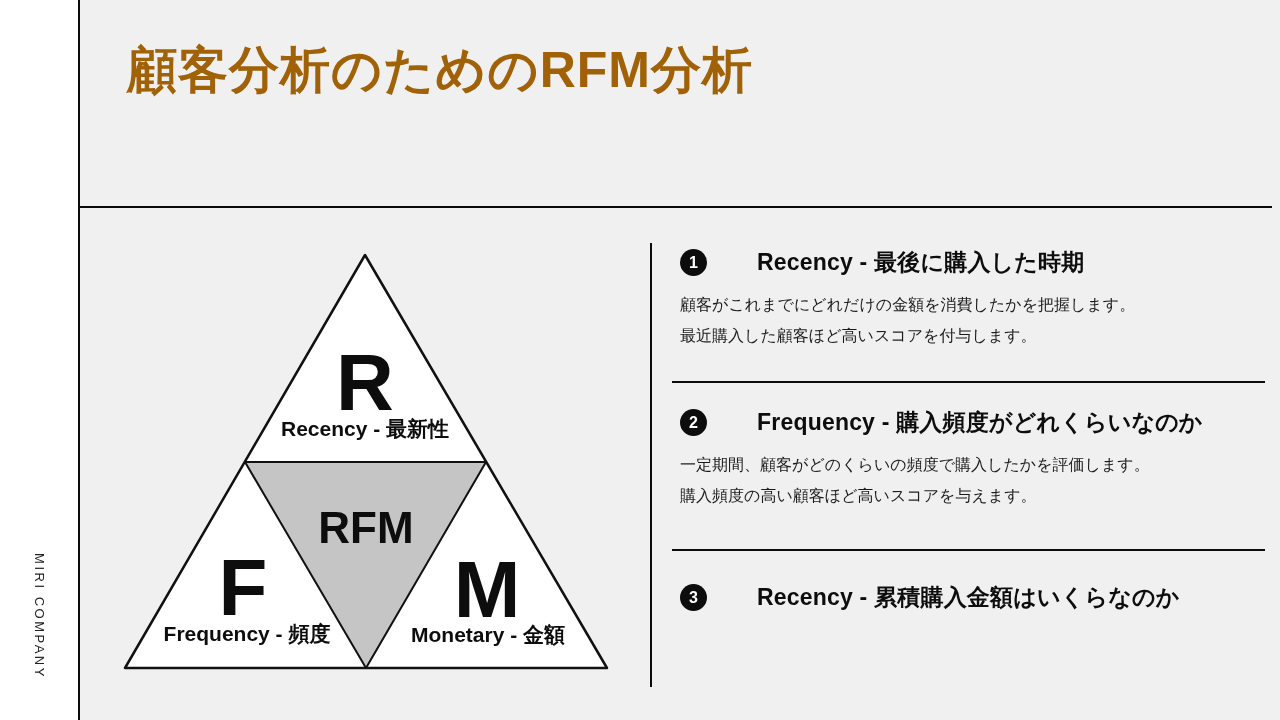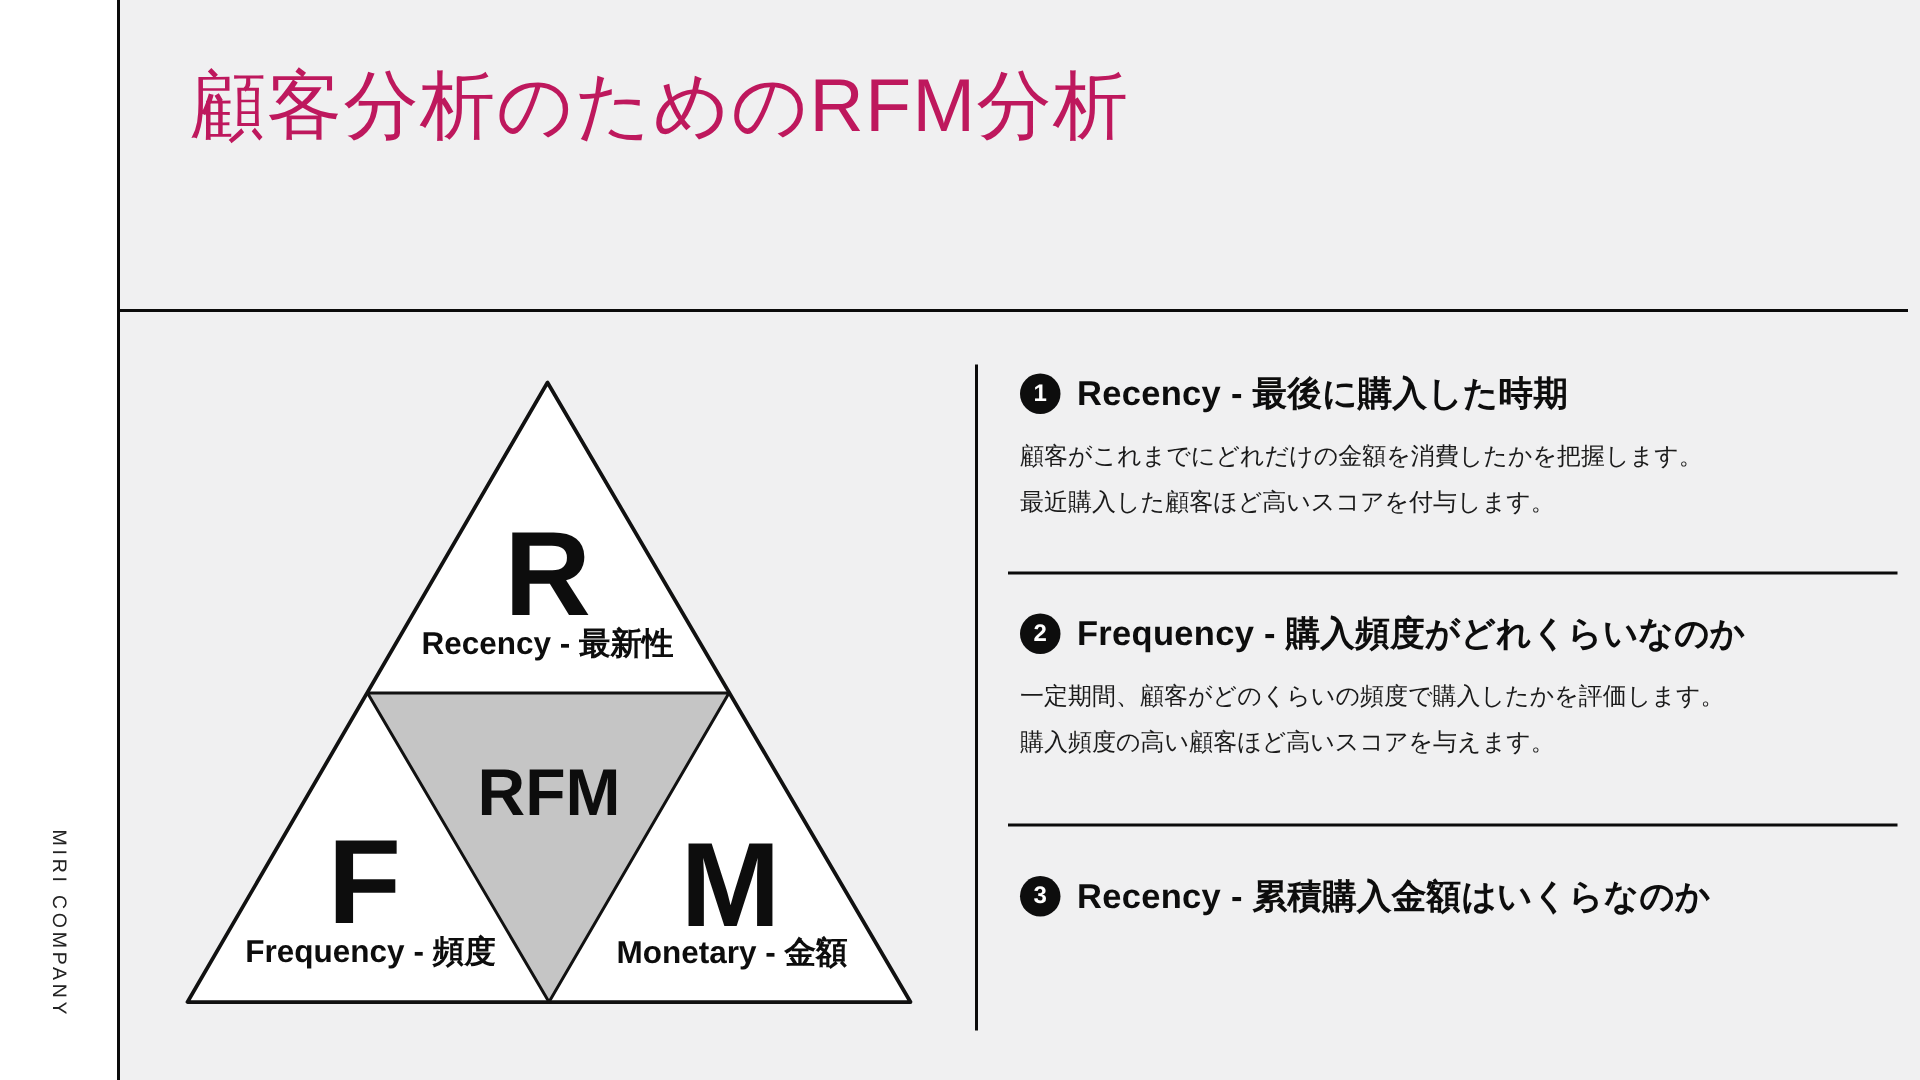--- a/index.html
+++ b/index.html
@@ -15,22 +15,22 @@
   .side-rule  { position:absolute; left:78px; top:0; width:2px; height:720px; background:#0b0b0b; }
   .company {
     position:absolute; left:-62px; top:607px; width:200px; height:18px;
     transform:rotate(90deg);
     text-align:center; font-size:13px; letter-spacing:2.5px;
     color:#222; white-space:nowrap; font-weight:500;
   }
   
   .page-title {
     position:absolute; left:127px; top:42px;
-    font-size:50px; font-weight:400; letter-spacing:1px; line-height:1.15;
-    color:#be185d;
+    font-size:50px; font-weight:700; letter-spacing:1px; line-height:1.15;
+    color:#a16207;
   }
   .subtitle {
     position:absolute; left:132px; top:127px; width:1110px;
     font-size:17px; font-weight:700; line-height:1.75; color:#151515;
   }
   .top-rule { position:absolute; left:80px; top:206px; width:1192px; height:2px; background:#0b0b0b; }
 
   
   .diagram-svg { position:absolute; left:78px; top:207px; width:572px; height:513px; }
   .tri-outer { fill:#ffffff; stroke:#111; stroke-width:2.5; stroke-linejoin:round; }
@@ -48,21 +48,21 @@
   .section { position:absolute; left:30px; right:16px; }
   .sec-1 { top:40px; }
   .sec-2 { top:200px; }
   .sec-3 { top:375px; }
   .sec-head { display:flex; align-items:center; gap:11px; }
   .num-badge {
     width:27px; height:27px; border-radius:50%; background:#0d0d0d; color:#fff;
     display:flex; align-items:center; justify-content:center;
     font-size:16px; font-weight:800; flex:0 0 27px;
   }
-  .sec-title { font-size:23px; font-weight:800; letter-spacing:0.2px; color:#0d0d0d; white-space:nowrap; }
+  .sec-title { font-size:23px; font-weight:800; letter-spacing:0.2px; color:#0d0d0d; white-space:nowrap;margin-left:39px; }
   .sec-body { margin-top:11px; font-size:16px; font-weight:500; line-height:31px; color:#1a1a1a; }
   .sec-rule { position:absolute; left:22px; width:593px; height:2px; background:#0b0b0b; }
   .rule-1 { top:174px; }
   .rule-2 { top:342px; }
 </style>
 </head>
 <body>
 
 <div class="side-strip"></div>
 <div class="side-rule"></div>

